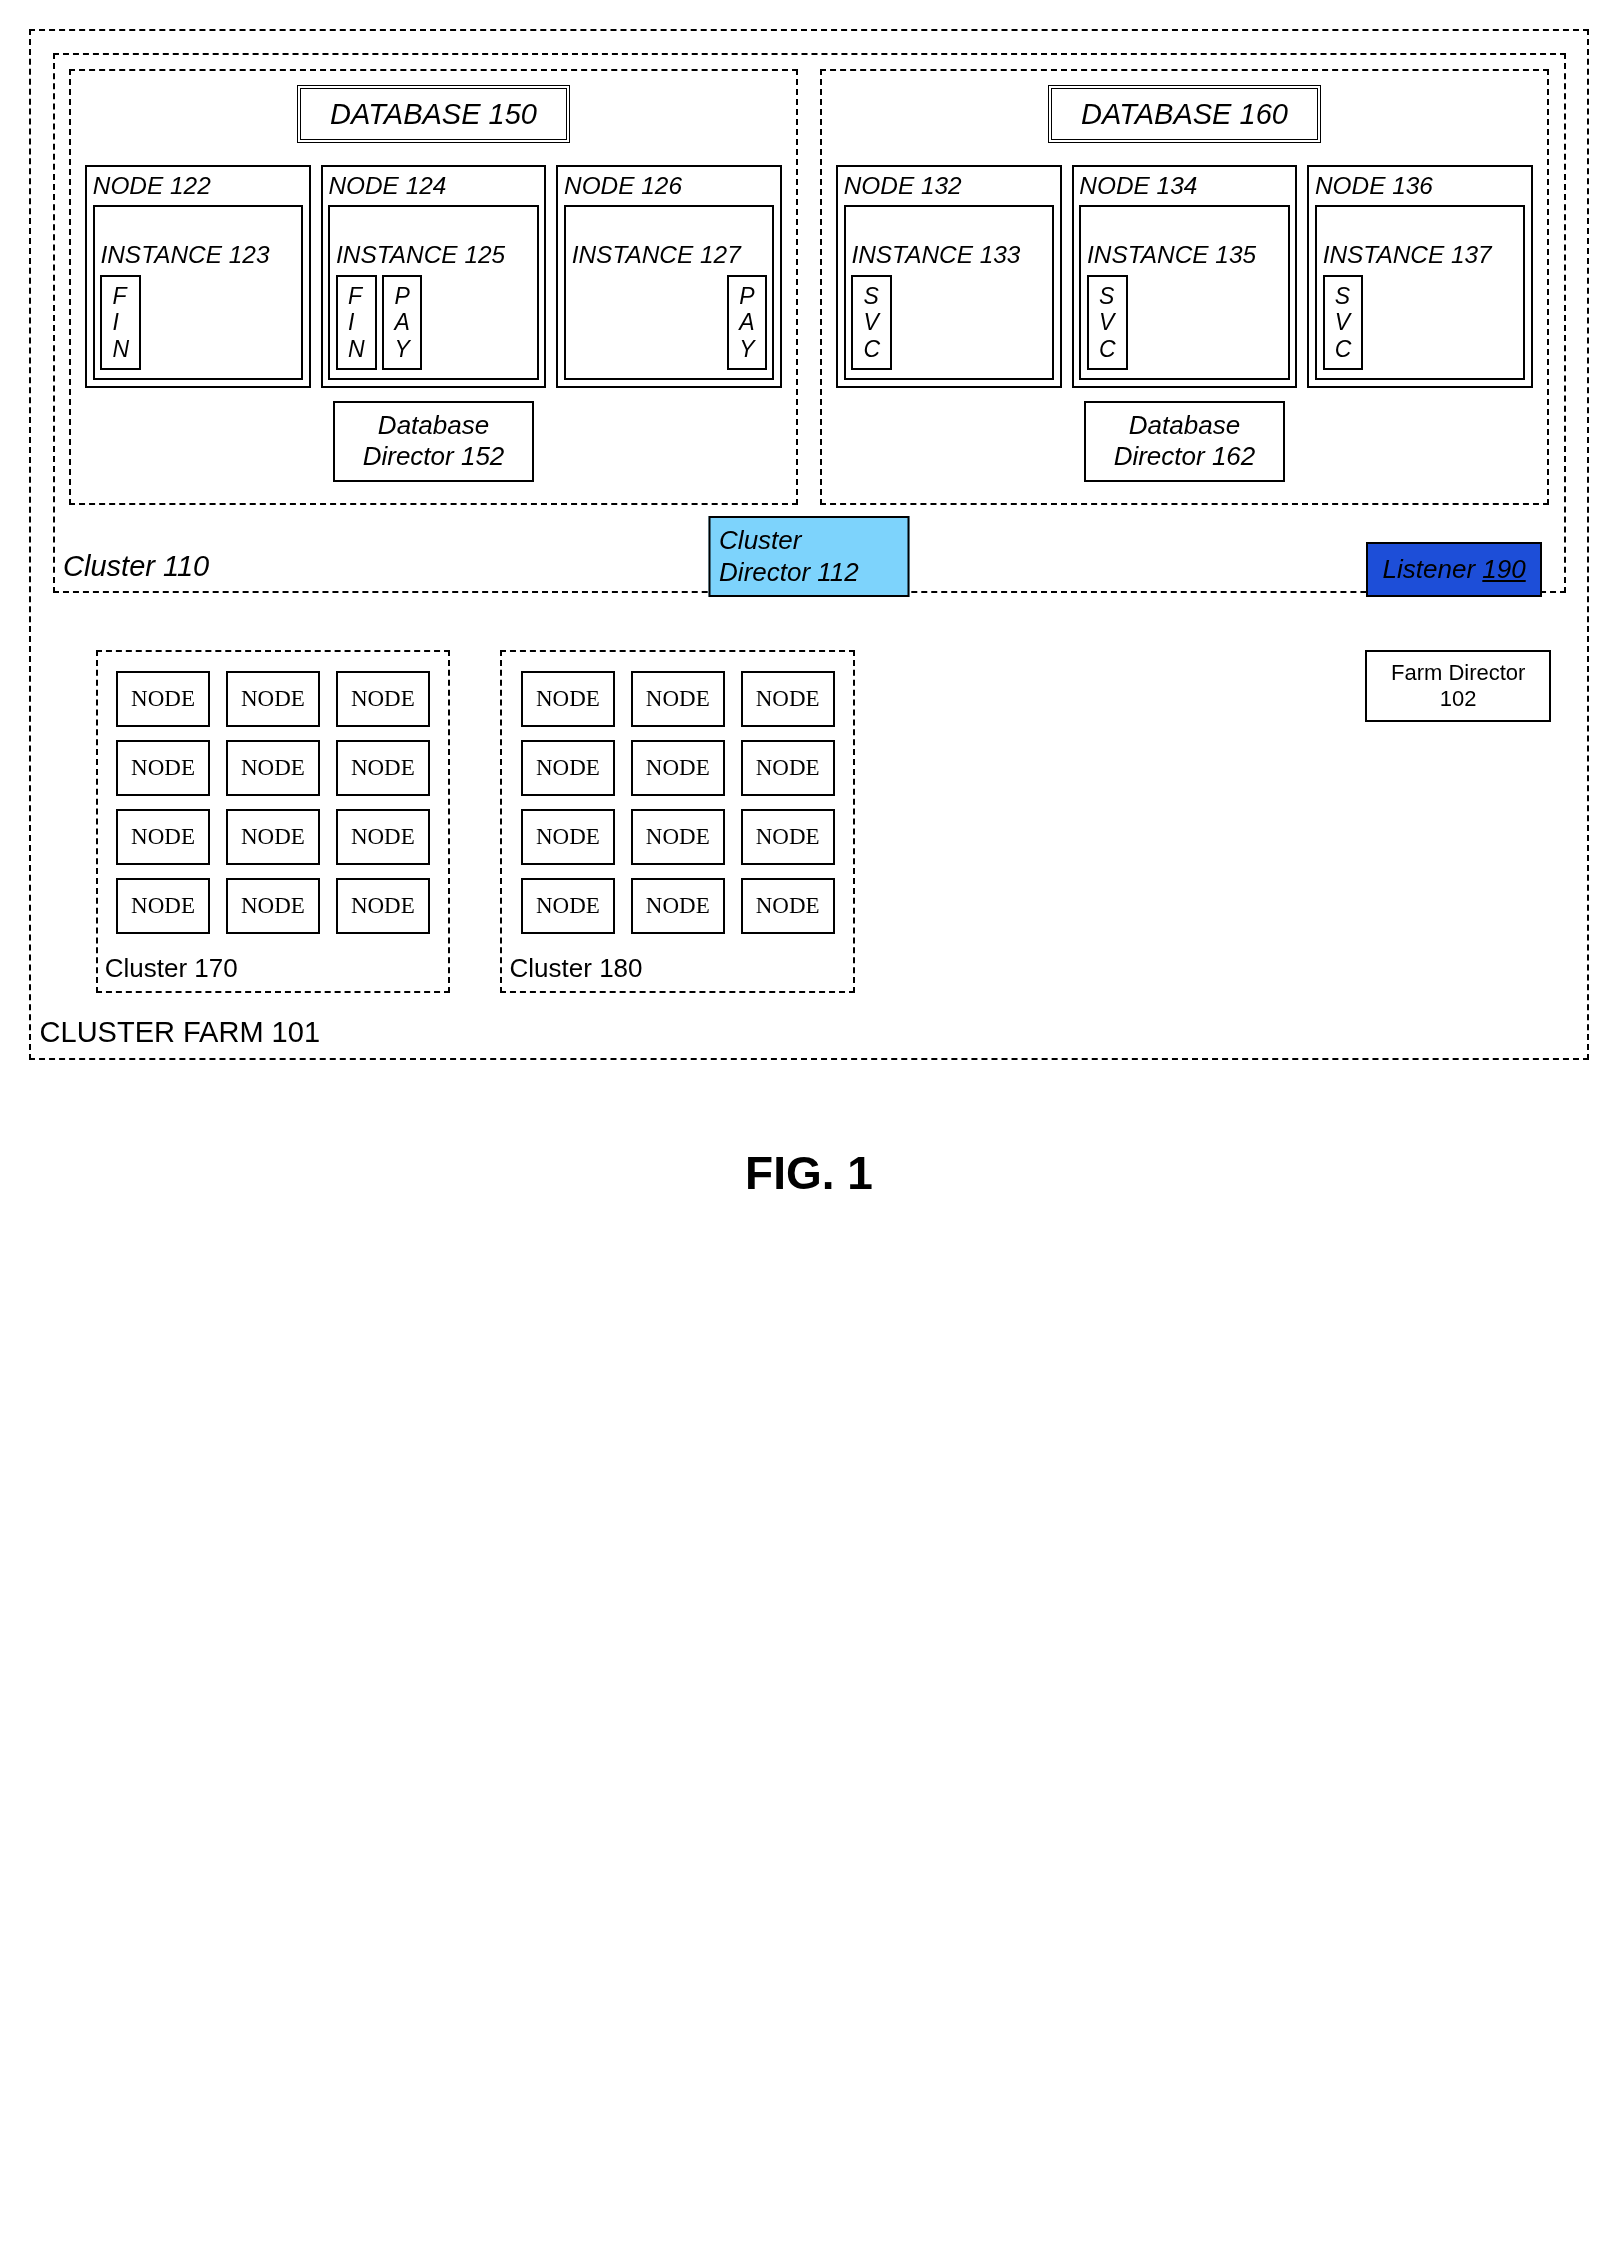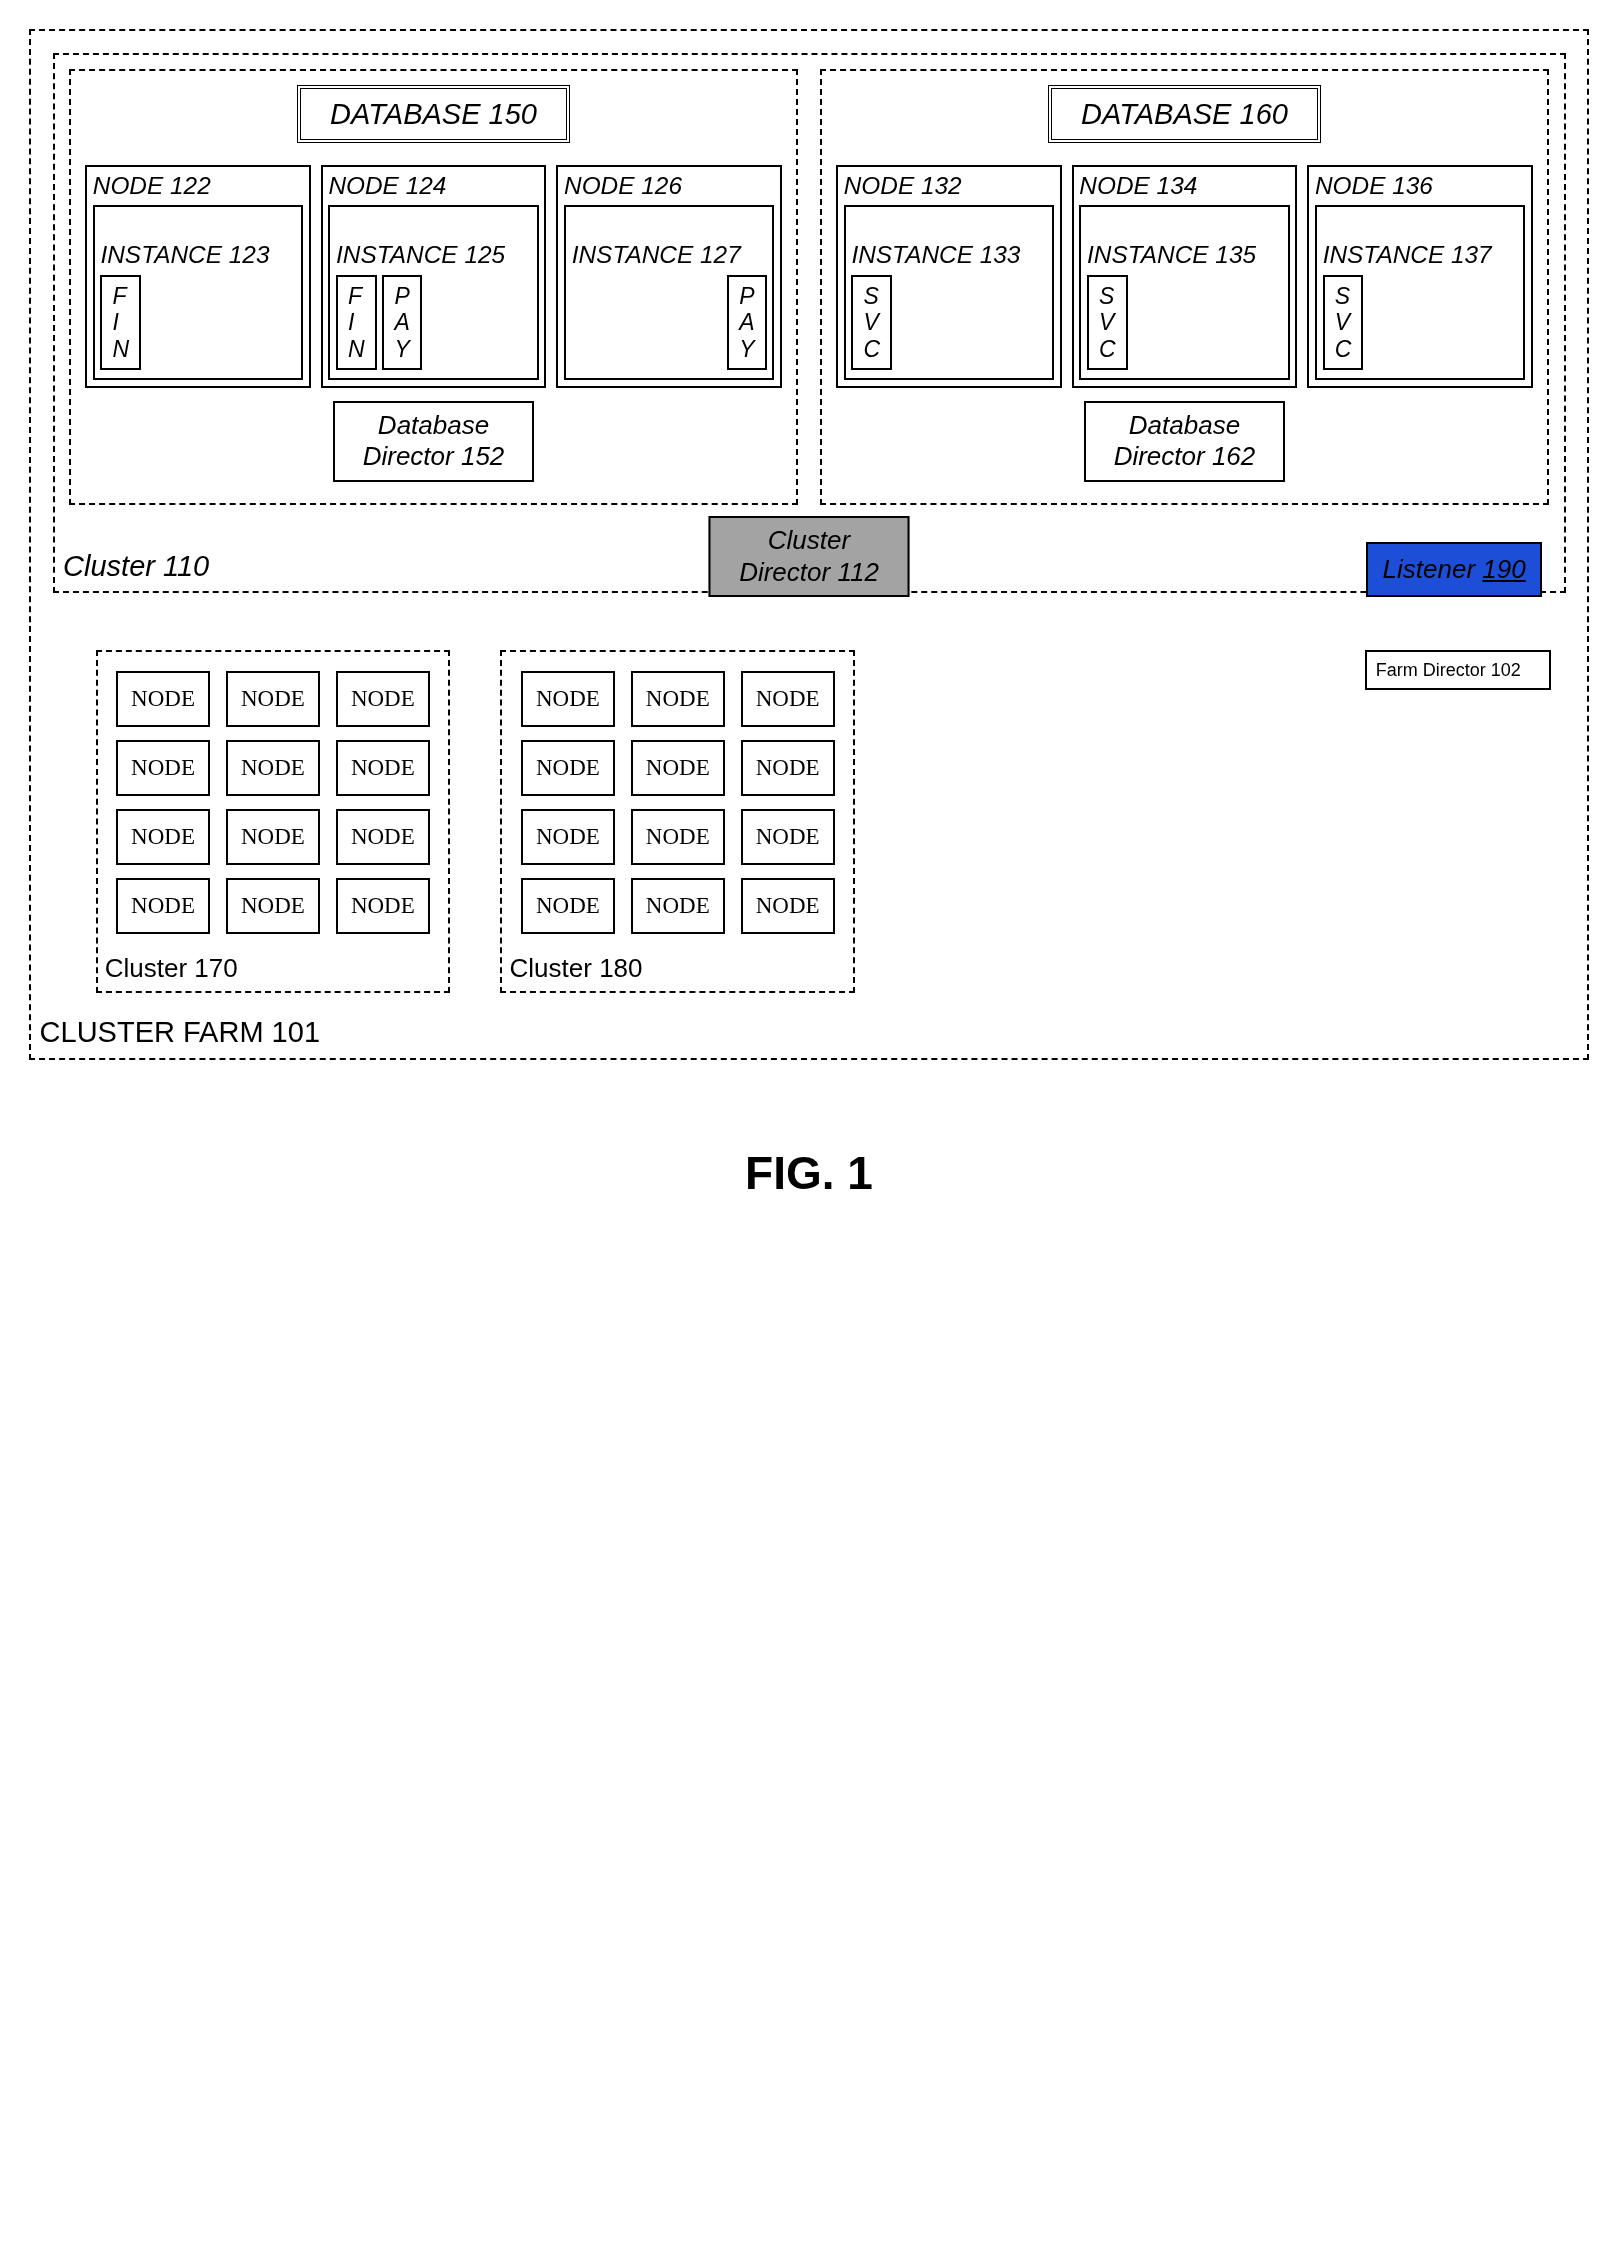--- a/index.html
+++ b/index.html
@@ -96,25 +96,25 @@
     padding: 7.2px 8.6px;
     line-height: 1.2;
   }
 
   .cluster-director {
     position: absolute;
     left: 50%;
     transform: translateX(-50%);
     bottom: -5.7px;
     width: 201px;
-    text-align: center;
+    text-align: left;
     font-size: 26px;
     padding: 7.2px 8.6px;
     line-height: 1.2;
-    background: #a3a3a3;
+    background: #7dd3fc;
   }
   .listener {
     position: absolute;
     right: 21.5px;
     bottom: -5.7px;
     font-size: 26px;
     padding: 10px 14.3px;
     background: #1d4ed8;
   }
   .listener .num { text-decoration: underline; }
@@ -145,21 +145,22 @@
   .mini-node {
     padding: 13px 13px;
     font-size: 23px;
     font-family: "Times New Roman", serif;
   }
 
   .farm-director {
     margin-left: auto;
     margin-right: 14.3px;
     width: 186px;
-    font-size: 18px;
+    text-align: center;
+    font-size: 22px;
     padding: 7.2px 8.6px;
     line-height: 1.2;
   }
 
   .fig-caption {
     text-align: center;
     font-size: 46px;
     font-weight: bold;
     margin-top: 86px;
   }

